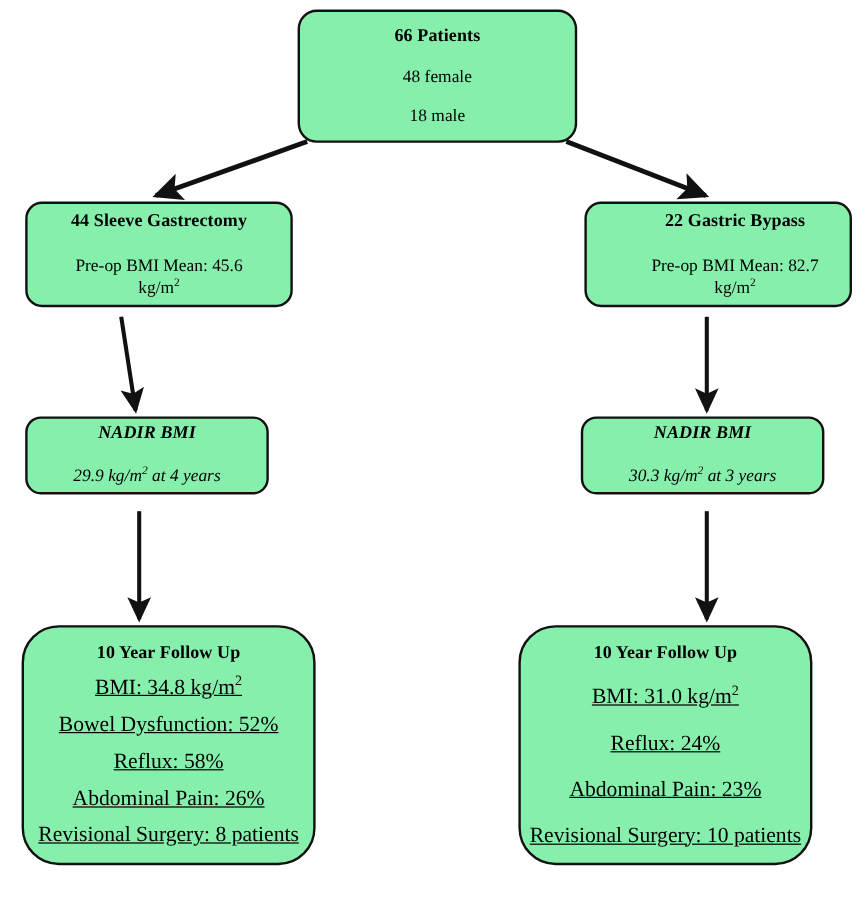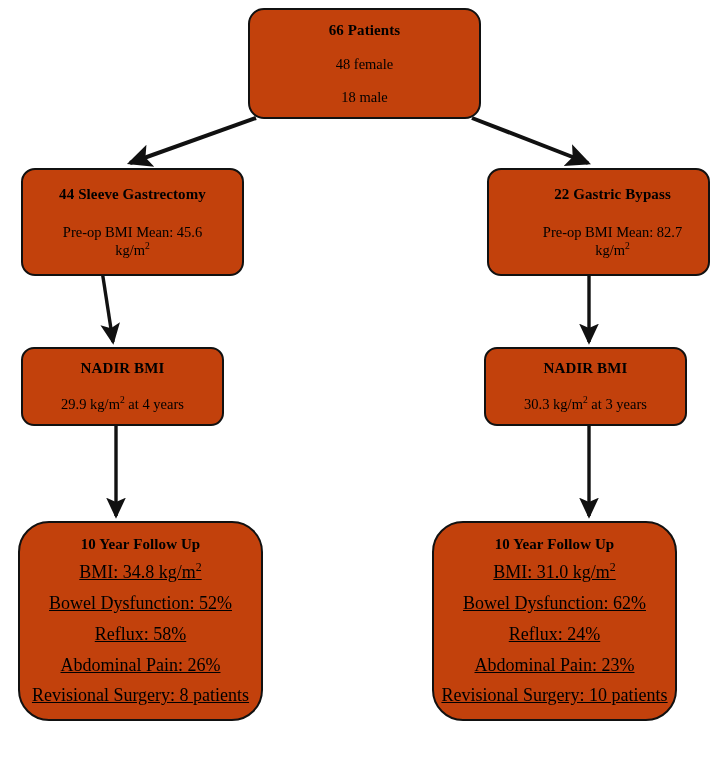--- a/index.html
+++ b/index.html
@@ -26,21 +26,21 @@
     position: absolute;
     left: 0;
     top: 0;
     width: 715px;
     height: 760px;
     pointer-events: none;
   }
   .node {
     position: absolute;
     box-sizing: border-box;
-    background: #c2410c;
+    background: #86efac;
     border: 2.5px solid #111111;
     display: flex;
     flex-direction: column;
     align-items: center;
     justify-content: center;
     text-align: center;
   }
   .node .title {
     font-weight: bold;
     font-size: 15px;
@@ -67,36 +67,37 @@
     padding: 8px 10px;
   }
   #node-root .title { margin-bottom: 16px; }
   #node-root .line  { margin-bottom: 15px; }
   #node-root .line:last-child { margin-bottom: 0; }
 
   
   .node-proc {
     top: 168px;
     width: 223px;
-    height: 108px;
+    height: 88px;
     border-radius: 14px;
     padding: 6px 8px;
     text-align: center;
   }
   #node-sleeve { left: 21px; }
   #node-bypass { left: 487px; padding-left: 36px; }
   .node-proc .title { margin-bottom: 20px; }
 
   
   .node-nadir {
     top: 347px;
     width: 203px;
-    height: 79px;
+    height: 65px;
     border-radius: 13px;
     padding: 4px 20px;
+    font-style: italic;
   }
   #node-nadir-left  { left: 21px; }
   #node-nadir-right { left: 484px; }
   .node-nadir .title { margin-bottom: 18px; }
 
   
   .node-followup {
     top: 521px;
     width: 245px;
     height: 200px;
@@ -179,19 +180,18 @@
     <div class="line">Reflux: 58%</div>
     <div class="line">Abdominal Pain: 26%</div>
     <div class="line">Revisional Surgery: 8 patients</div>
   </div>
 
   <div class="node node-followup" id="node-followup-right">
     <div class="title">10 Year Follow Up</div>
     <div class="line">
       <span>BMI: 31.0 kg/m</span><sup>2</sup>
     </div>
-    <div class="line">Bowel Dysfunction: 62%</div>
     <div class="line">Reflux: 24%</div>
     <div class="line">Abdominal Pain: 23%</div>
     <div class="line">Revisional Surgery: 10 patients</div>
   </div>
 
 </div>
 
 </body></html>

